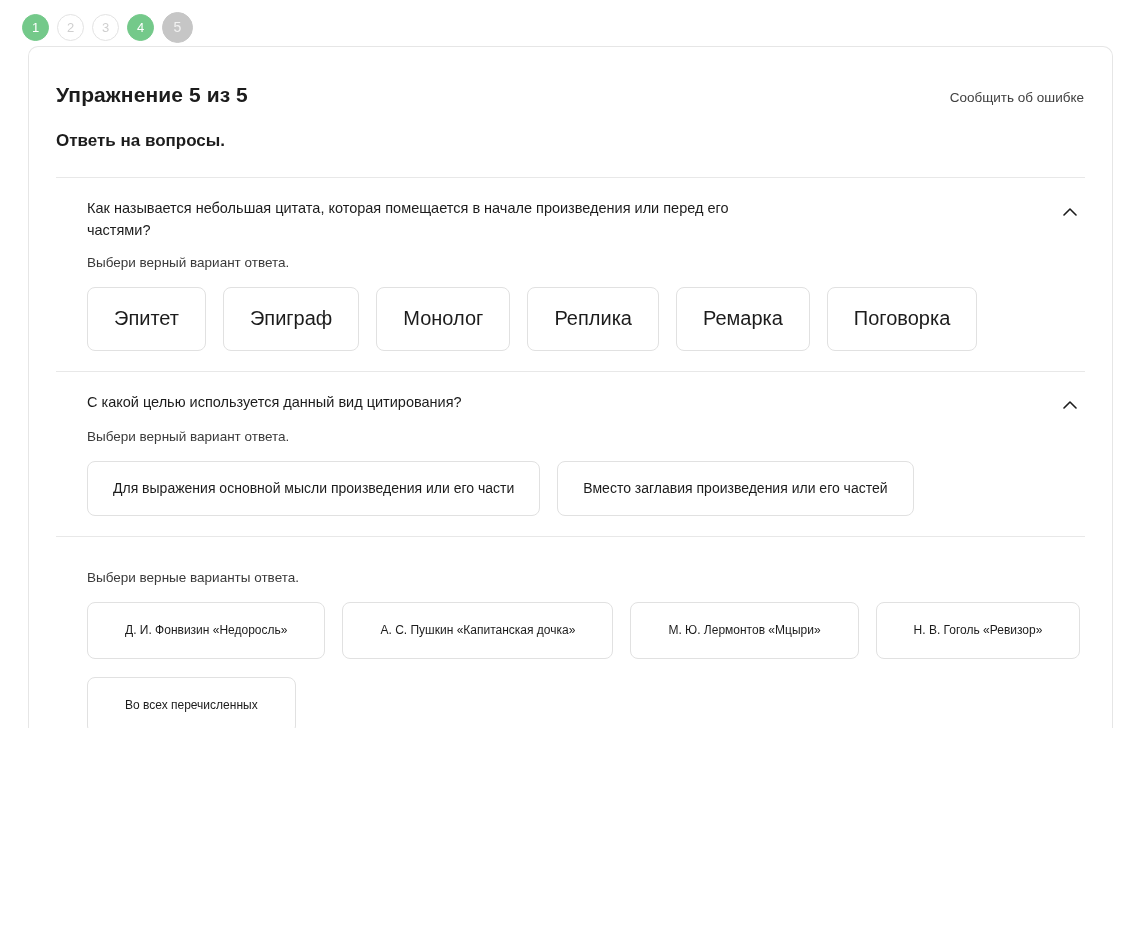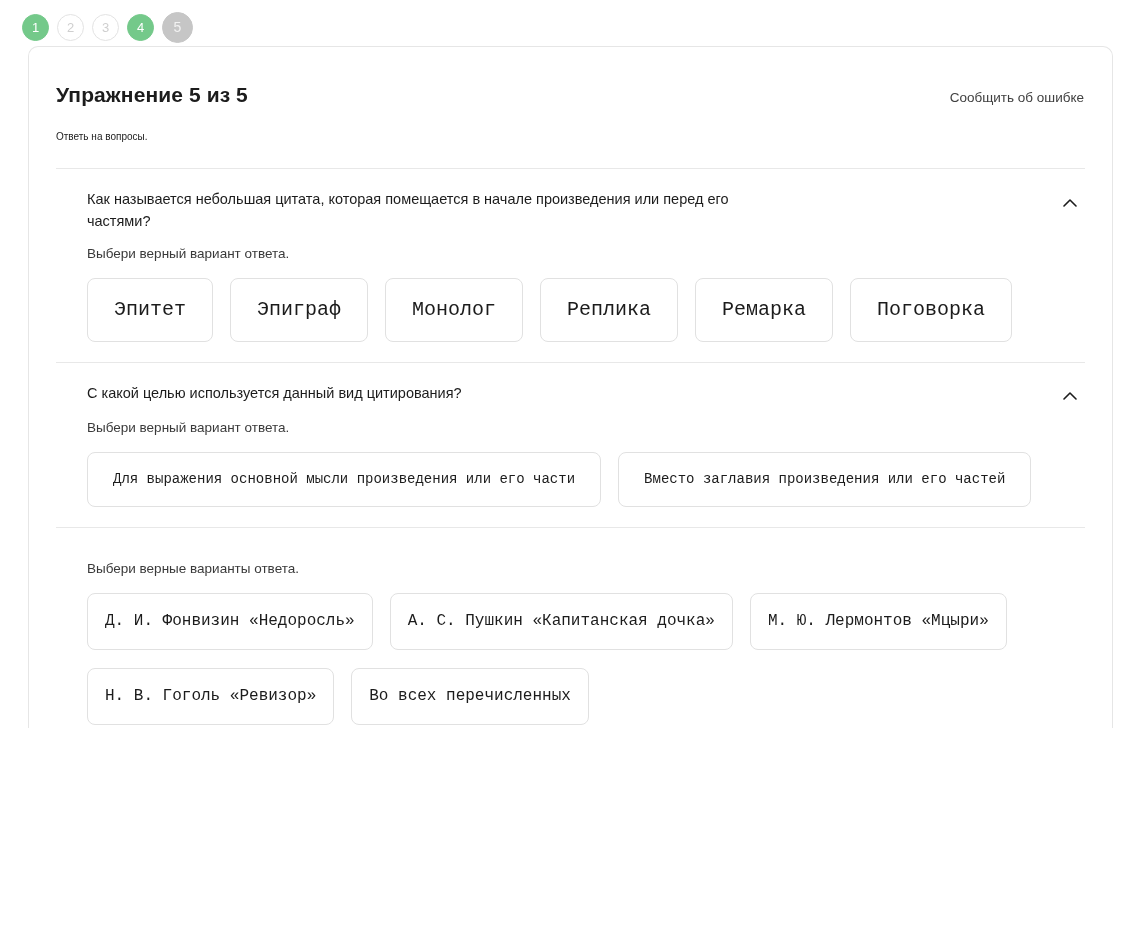--- a/index.html
+++ b/index.html
@@ -84,22 +84,22 @@
     letter-spacing: 0.1px;
   }
   .report-link {
     font-size: 13.5px;
     color: #404040;
     cursor: pointer;
     padding-top: 7px;
   }
 
   .card-subtitle {
-    font-size: 10px;
-    font-weight: normal;
+    font-size: 17px;
+    font-weight: bold;
     color: #1c1c1c;
     padding: 24px 27px 0 27px;
   }
 
   .questions {
     padding: 0 27px 0 27px;
     margin-top: 26px;
   }
 
   .question {
@@ -141,21 +141,20 @@
     padding-left: 31px;
     margin-top: 13px;
   }
 
   .options {
     display: flex;
     flex-wrap: wrap;
     gap: 18px 17px;
     padding-left: 31px;
     margin-top: 17px;
-    font-family: Liberation Mono, monospace;
   }
 
   .option {
     border: 1px solid #e1e1e1;
     border-radius: 8px;
     background: #ffffff;
     color: #1c1c1c;
     cursor: pointer;
     display: flex;
     align-items: center;
@@ -170,22 +169,22 @@
     font-size: 20px;
   }
   
   .opt-md {
     height: 55px;
     padding: 0 25px;
     font-size: 14px;
   }
   .opt-sm {
     height: 57px;
-    padding: 0 17px;
-    font-size: 16px;
+    padding: 0 37px;
+    font-size: 12px;
   }
 
   .trailing-divider {
     border-top: 1px solid #e8e8e8;
     margin: 0 27px;
   }
 </style>
 </head>
 <body>
 

